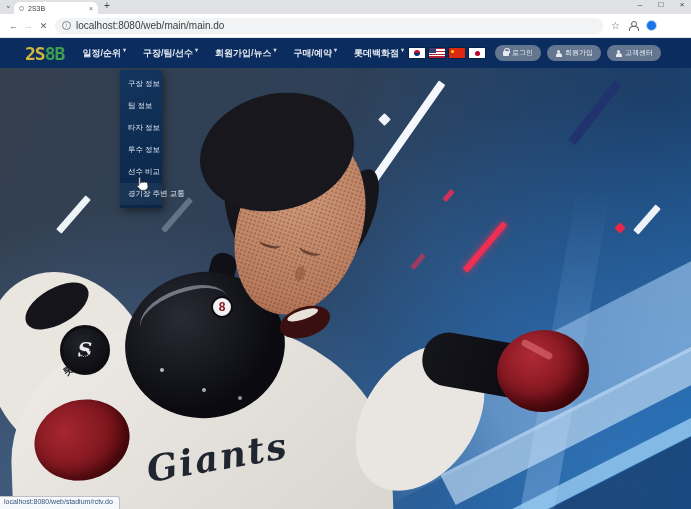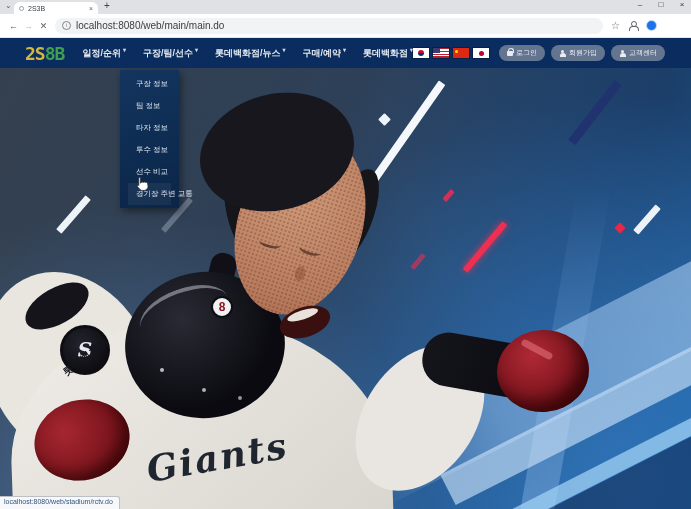--- a/index.html
+++ b/index.html
@@ -157,21 +157,21 @@
   .brow1 { left:259px; top:170px; transform:rotate(14deg); }
   .brow2 { left:299px; top:177px; transform:rotate(18deg); }
   .nose { left:295px; top:198px; width:10px; height:15px; border-radius:50%;
     transform:rotate(16deg); background:rgba(120,60,40,.35); }
   .mouth { left:279px; top:239px; width:52px; height:30px; border-radius:50%;
     transform:rotate(-18deg); background:#3a0f10; overflow:hidden; }
   .mouth:before { content:""; position:absolute; left:10px; top:3px; width:32px; height:9px;
     border-radius:50%; background:#e8e2da; }
 
   
-  .dropdown { left:120px; top:2px; width:59px; padding:3px 8px; z-index:8;
+  .dropdown { left:120px; top:2px; width:42px; padding:3px 0; z-index:8;
     background:linear-gradient(160deg,#13355f,#0a2547); box-shadow:2px 3px 8px rgba(0,0,0,.45); }
   .dd-item { padding:6px 8px; font-size:7.5px; color:#e2e9f4; white-space:nowrap; }
   .dd-item.hovered { background:rgba(255,255,255,.06); }
 
   .cursor { left:134px; top:108px; width:16px; height:16px; z-index:9; }
 
   
   .status-tip { position:absolute; left:0; bottom:0; height:13px; padding:1px 6px 0 4px;
     background:#f6f8fb; border:1px solid #bcc0c4; border-left:none; border-bottom:none;
     border-radius:0 3px 0 0; font-size:7px; color:#34547e; z-index:10; white-space:nowrap; }
@@ -212,21 +212,21 @@
     <span class="p1">2S</span><span class="p2">8B</span>
   </div>
   <div class="menu">
     <div class="nav-item">
       <span>일정/순위</span><span class="caret">▾</span>
     </div>
     <div class="nav-item">
       <span>구장/팀/선수</span><span class="caret">▾</span>
     </div>
     <div class="nav-item">
-      <span>롯데백화점/뉴스</span><span class="caret">▾</span>
+      <span>회원가입/뉴스</span><span class="caret">▾</span>
     </div>
     <div class="nav-item">
       <span>구매/예약</span><span class="caret">▾</span>
     </div>
     <div class="nav-item">
       <span>롯데백화점</span><span class="caret">▾</span>
     </div>
   </div>
   <div class="flags">
     <span class="flag flag-kr" title="South Korea"></span>

